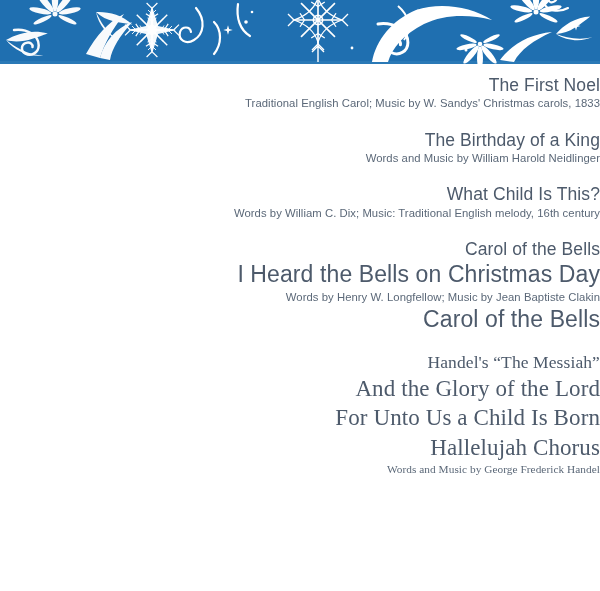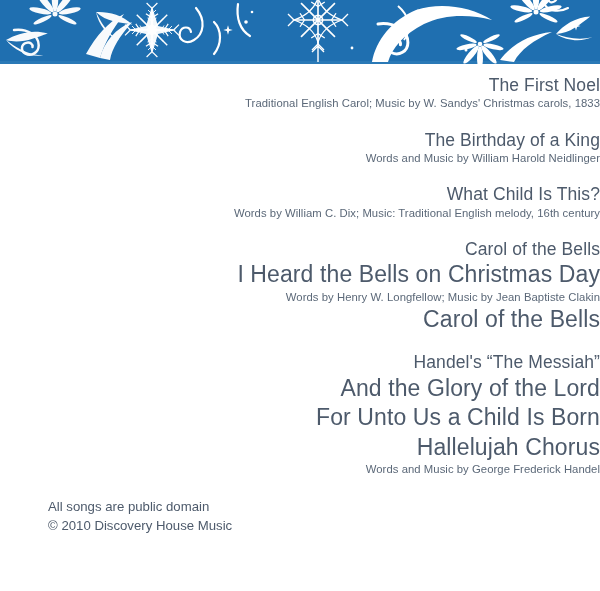--- a/index.html
+++ b/index.html
@@ -40,20 +40,21 @@
     top: 74px;
     left: 0;
     width: 600px;
   }
   .group {
     margin-bottom: 17px;
     text-align: right;
   }
   .group:last-of-type {
     margin-bottom: 8px;
+    font-family: Liberation Serif, serif;
   }
   .song-title {
     font-size: 17.5px;
     font-weight: 400;
     line-height: 1.28;
     letter-spacing: 0.1px;
     color: #4d5a6b;
     margin: 0;
     padding-left: 48px;
     white-space: nowrap;
@@ -225,18 +226,14 @@
     <div class="group">
       <p class="song-title">Handel's “The Messiah”</p>
       <p class="sub-title">And the Glory of the Lord</p>
       <p class="sub-title">For Unto Us a Child Is Born</p>
       <p class="sub-title">Hallelujah Chorus</p>
       <p class="credit indent-deep">Words and Music by George Frederick Handel</p>
     </div>
 
   </div>
 
-  <div class="footer">
-    <p class="footer-line">All songs are public domain</p>
-    <p class="footer-line">© 2010 Discovery House Music</p>
-  </div>
 
 </div>
 
 </body></html>

